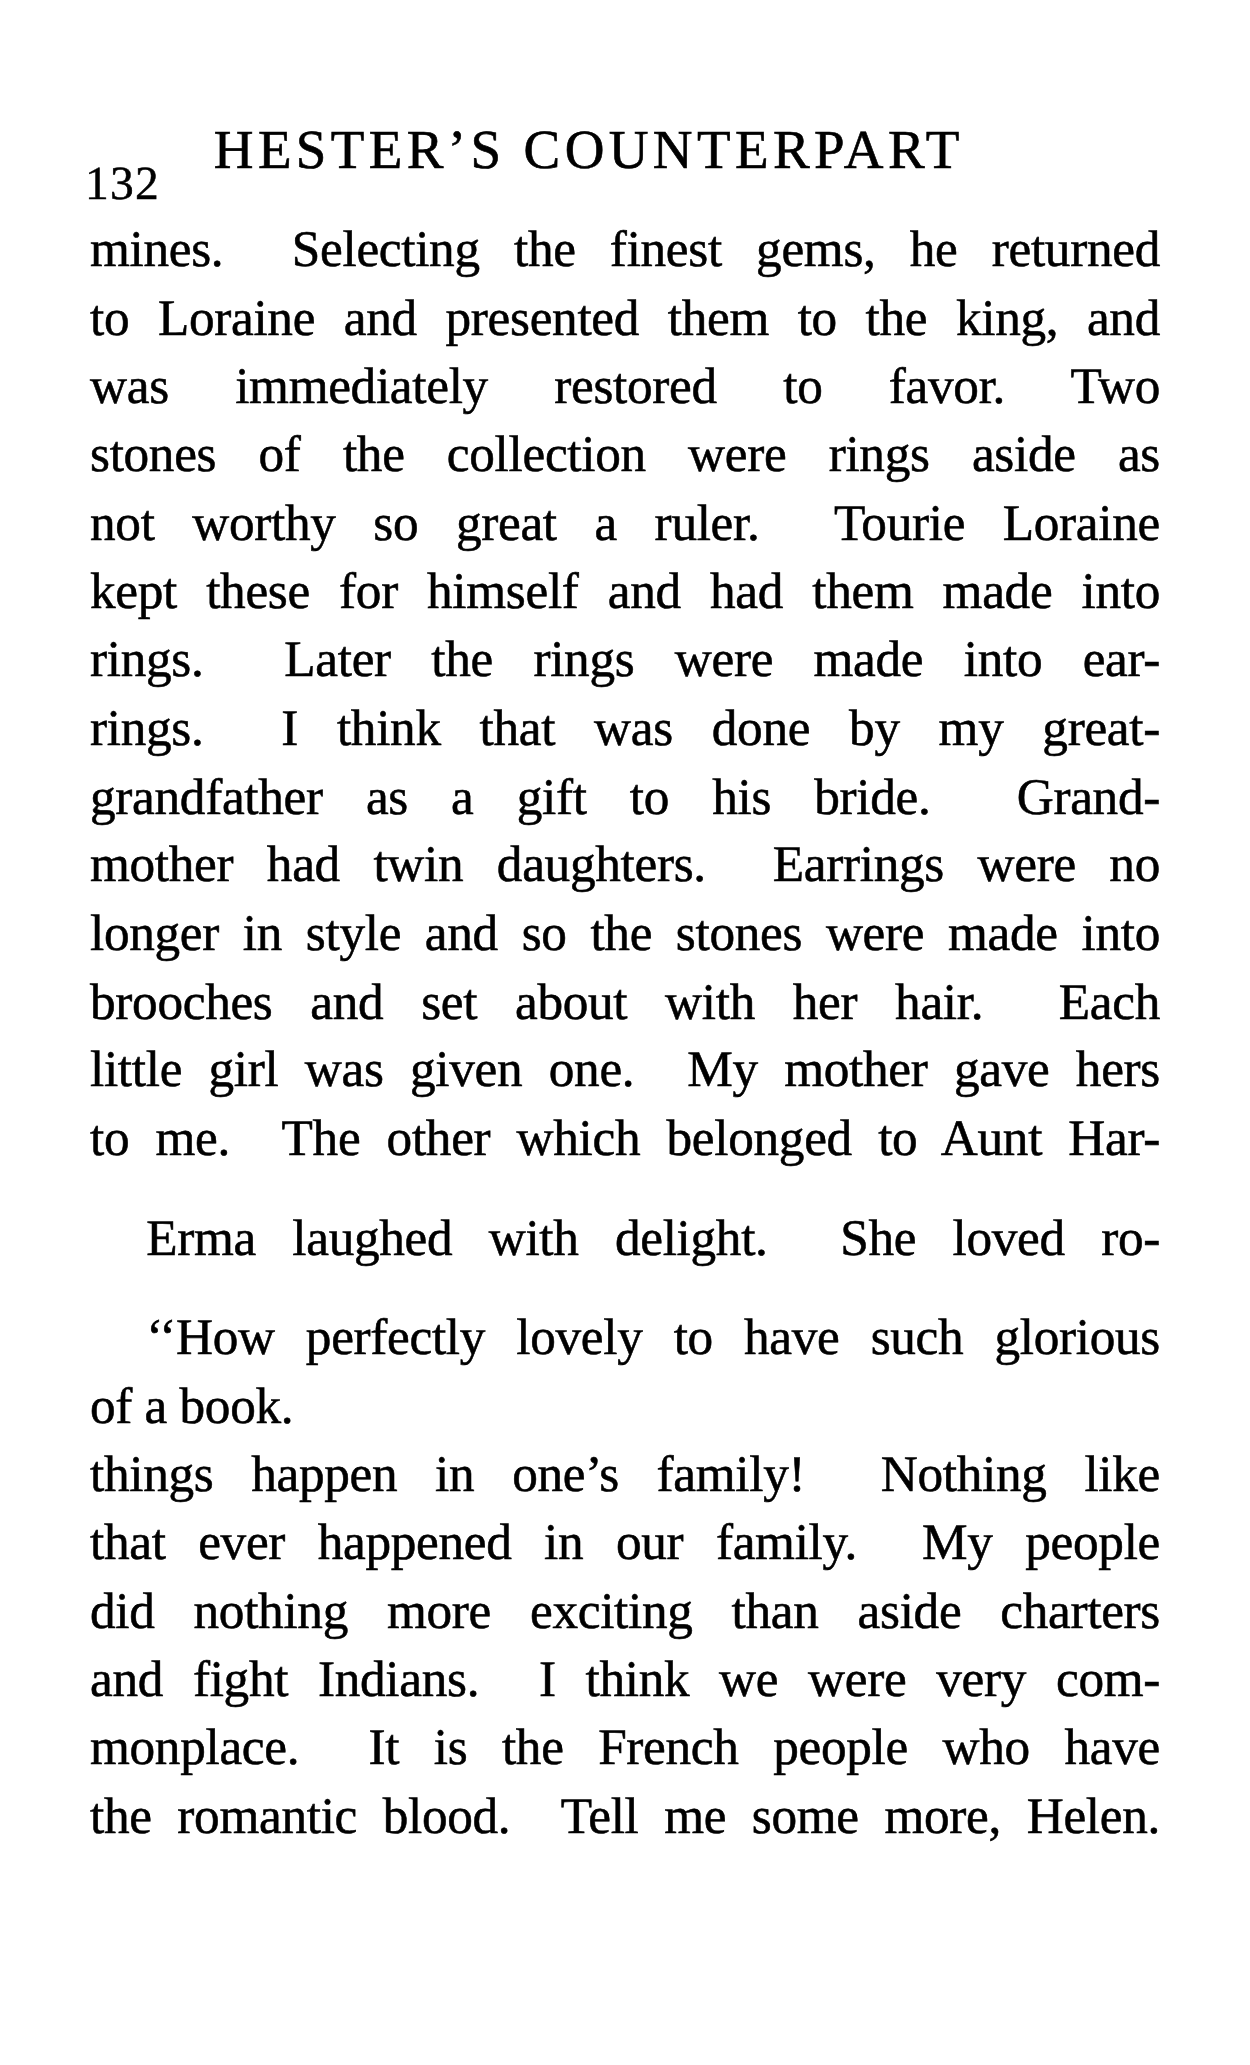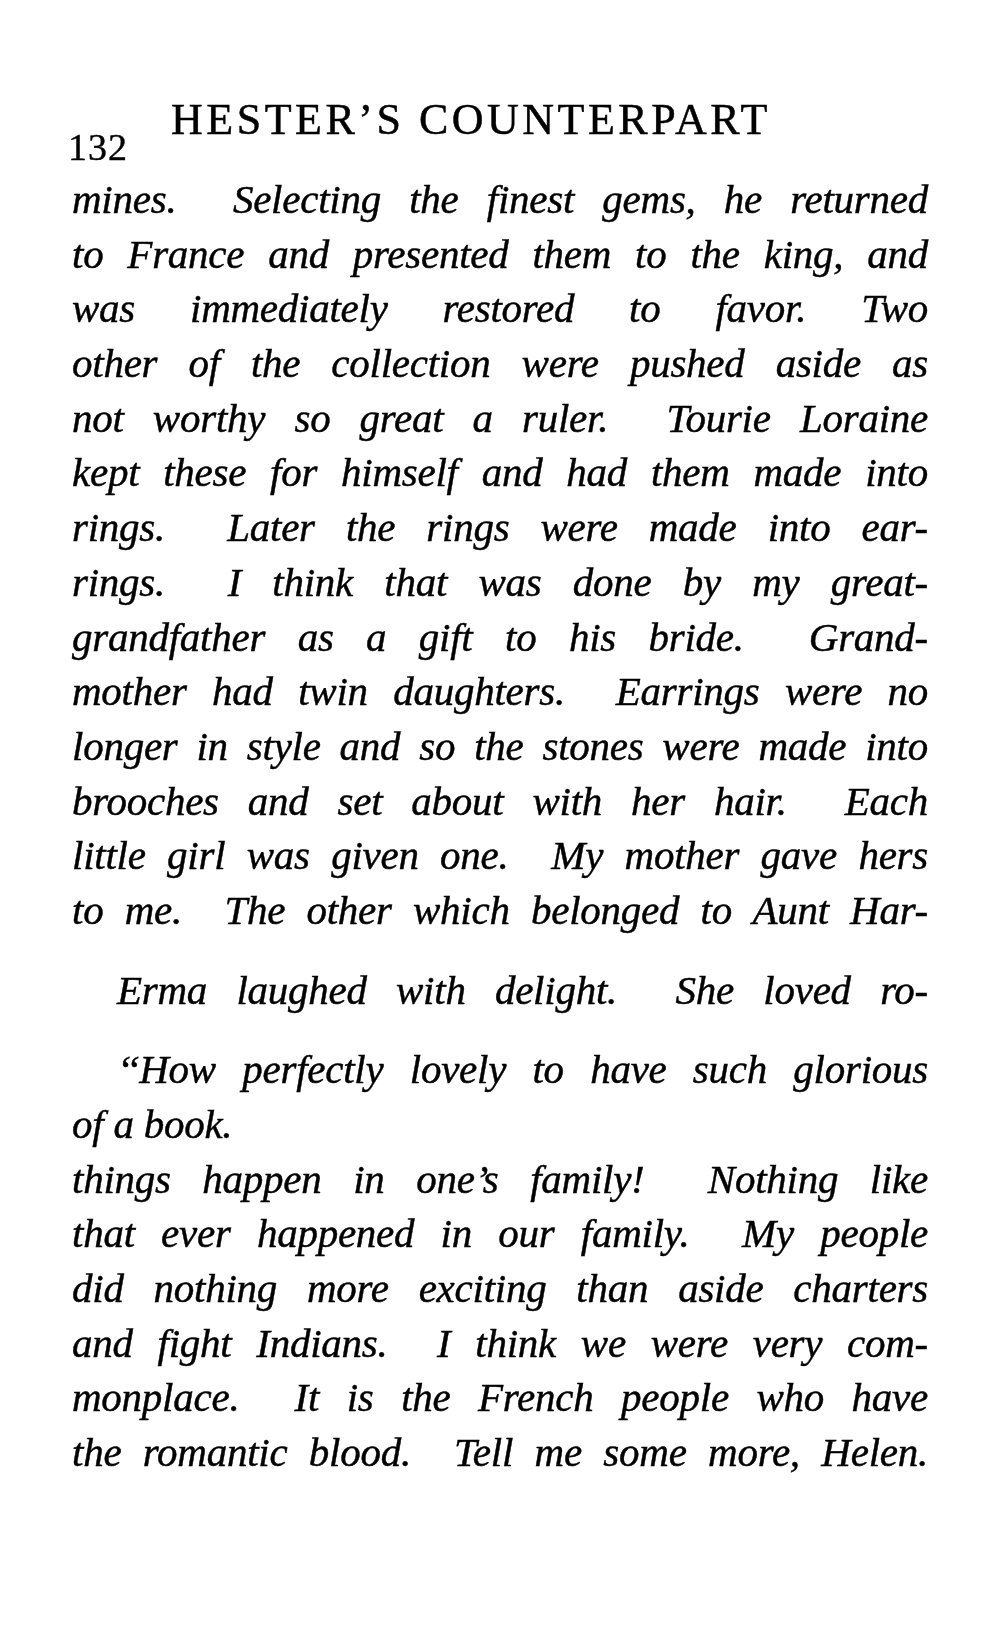--- a/index.html
+++ b/index.html
@@ -43,43 +43,42 @@
     width: 856px;
     font-size: 41px;
     line-height: 54.7px;
     letter-spacing: -0.25px;
     -webkit-text-stroke: 0.45px #000;
   }
   .line {
     text-align: justify;
     text-align-last: justify;
     height: 54.7px;
-    font-style: italic;
   }
   .line.end {
     text-align-last: left;
   }
   .line.indent {
     text-indent: 45px;
     margin-top: 25px;
   }
 </style>
 </head>
 <body>
 
 <div class="page">
   <div class="running-head">
     <span class="pagenum">132</span>
     <div class="title">HESTER’S COUNTERPART</div>
   </div>
   <div class="body">
       <div class="line">mines.&nbsp; Selecting the finest gems, he returned</div>
-      <div class="line">to France and presented them to the king, and</div>
+      <div class="line">to Loraine and presented them to the king, and</div>
       <div class="line">was&nbsp; immediately&nbsp; restored&nbsp; to&nbsp; favor.&nbsp; Two</div>
-      <div class="line">other of the collection were pushed aside as</div>
+      <div class="line">stones of the collection were rings aside as</div>
       <div class="line">not worthy so great a ruler.&nbsp; Tourie Loraine</div>
       <div class="line">kept these for himself and had them made into</div>
       <div class="line">rings.&nbsp; Later the rings were made into ear-</div>
       <div class="line">rings.&nbsp; I think that was done by my great-</div>
       <div class="line">grandfather as a gift to his bride.&nbsp; Grand-</div>
       <div class="line">mother had twin daughters.&nbsp; Earrings were no</div>
       <div class="line">longer in style and so the stones were made into</div>
       <div class="line">brooches and set about with her hair.&nbsp; Each</div>
       <div class="line">little girl was given one.&nbsp; My mother gave hers</div>
       <div class="line">to me.&nbsp; The other which belonged to Aunt Har-</div>

